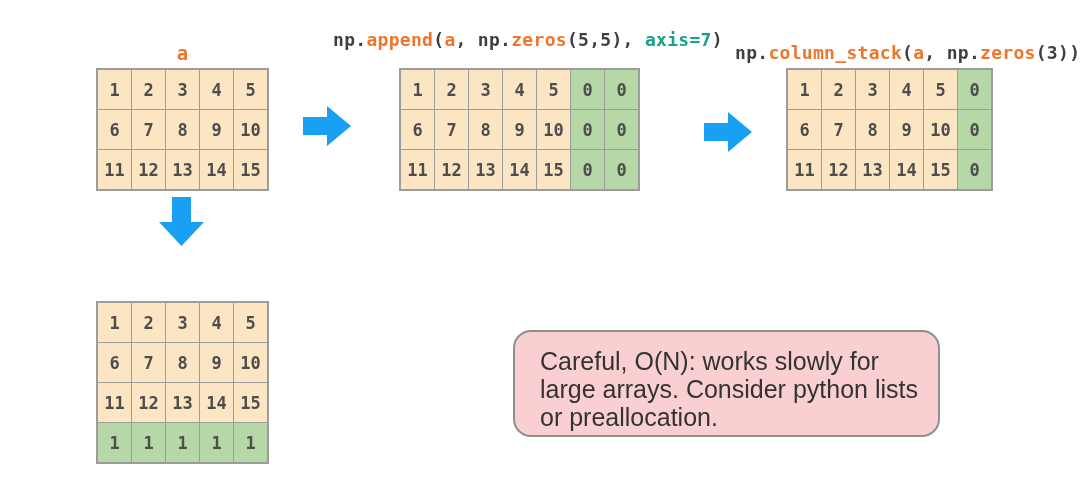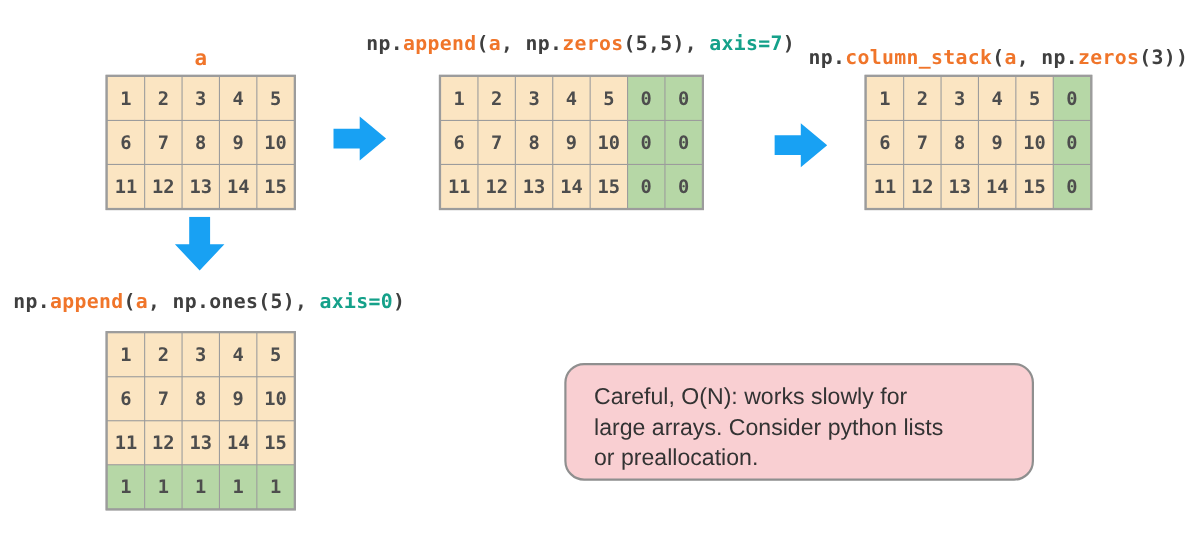--- a/index.html
+++ b/index.html
@@ -35,21 +35,21 @@
   .arrow{position:absolute;line-height:0;}
   .arrow svg{display:block;}
   
   .note{
     position:absolute;left:513px;top:330px;width:427px;height:107px;
     background:var(--pink-fill);border:2px solid var(--pink-border);
     border-radius:18px;box-sizing:border-box;
   }
   .note-text{
     padding:15px 18px 0 25px;
-    font-family:"Liberation Sans",sans-serif;font-size:21px;line-height:28px;
+    font-family:"Liberation Sans",sans-serif;font-size:25px;line-height:28px;
     color:var(--note-text);white-space:pre-line;
   }
 </style>
 </head>
 <body>
 
 <div class="canvas">
 
   <div class="array-label">a</div>
 
@@ -131,21 +131,20 @@
       <div class="cell tan">15</div>
       <div class="cell green">0</div>
     </div>
 
   <div class="arrow" style="left:158px;top:197px;">
     <svg width="47" height="50" viewBox="0 0 47 50">
       <polygon points="14,0 33,0 33,25 46,25 23.5,49 1,25 14,25" fill="var(--arrow-blue)"></polygon>
     </svg>
   </div>
 
-  <div class="code" style="left:12px;top:264px;"><span class="tok-plain">np.</span><span class="tok-orange">append</span><span class="tok-plain">(</span><span class="tok-orange">a</span><span class="tok-plain">, np.ones(5), </span><span class="tok-teal">axis=0</span><span class="tok-plain">)</span></div>
 
   <div class="grid" style="left: 96px; top: 301px; grid-template-columns: repeat(5, 33px);">
       <div class="cell tan">1</div>
       <div class="cell tan">2</div>
       <div class="cell tan">3</div>
       <div class="cell tan">4</div>
       <div class="cell tan">5</div>
       <div class="cell tan">6</div>
       <div class="cell tan">7</div>
       <div class="cell tan">8</div>

